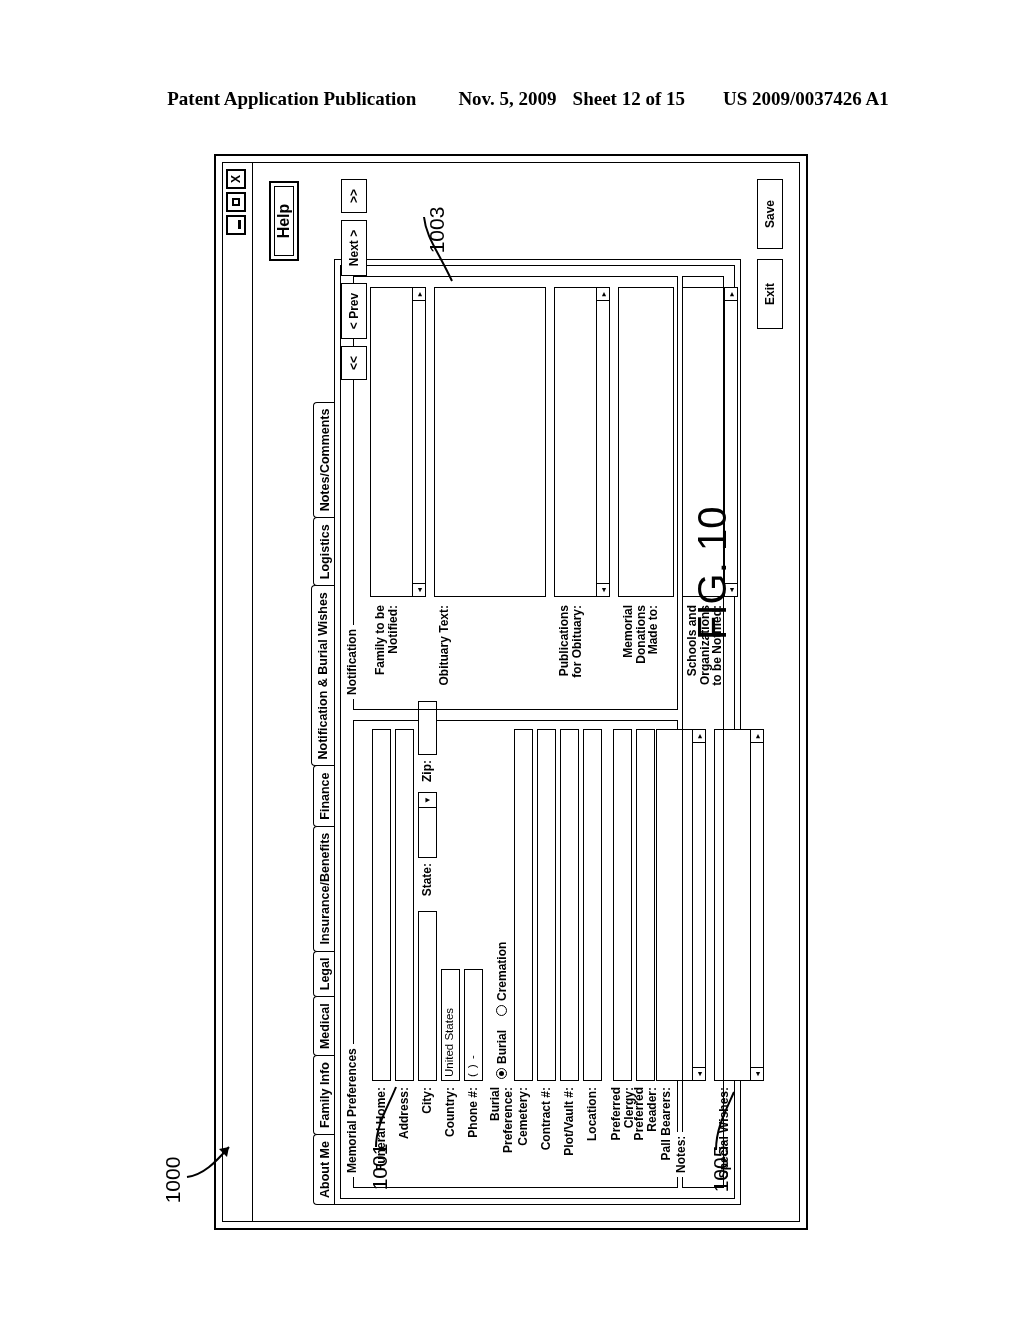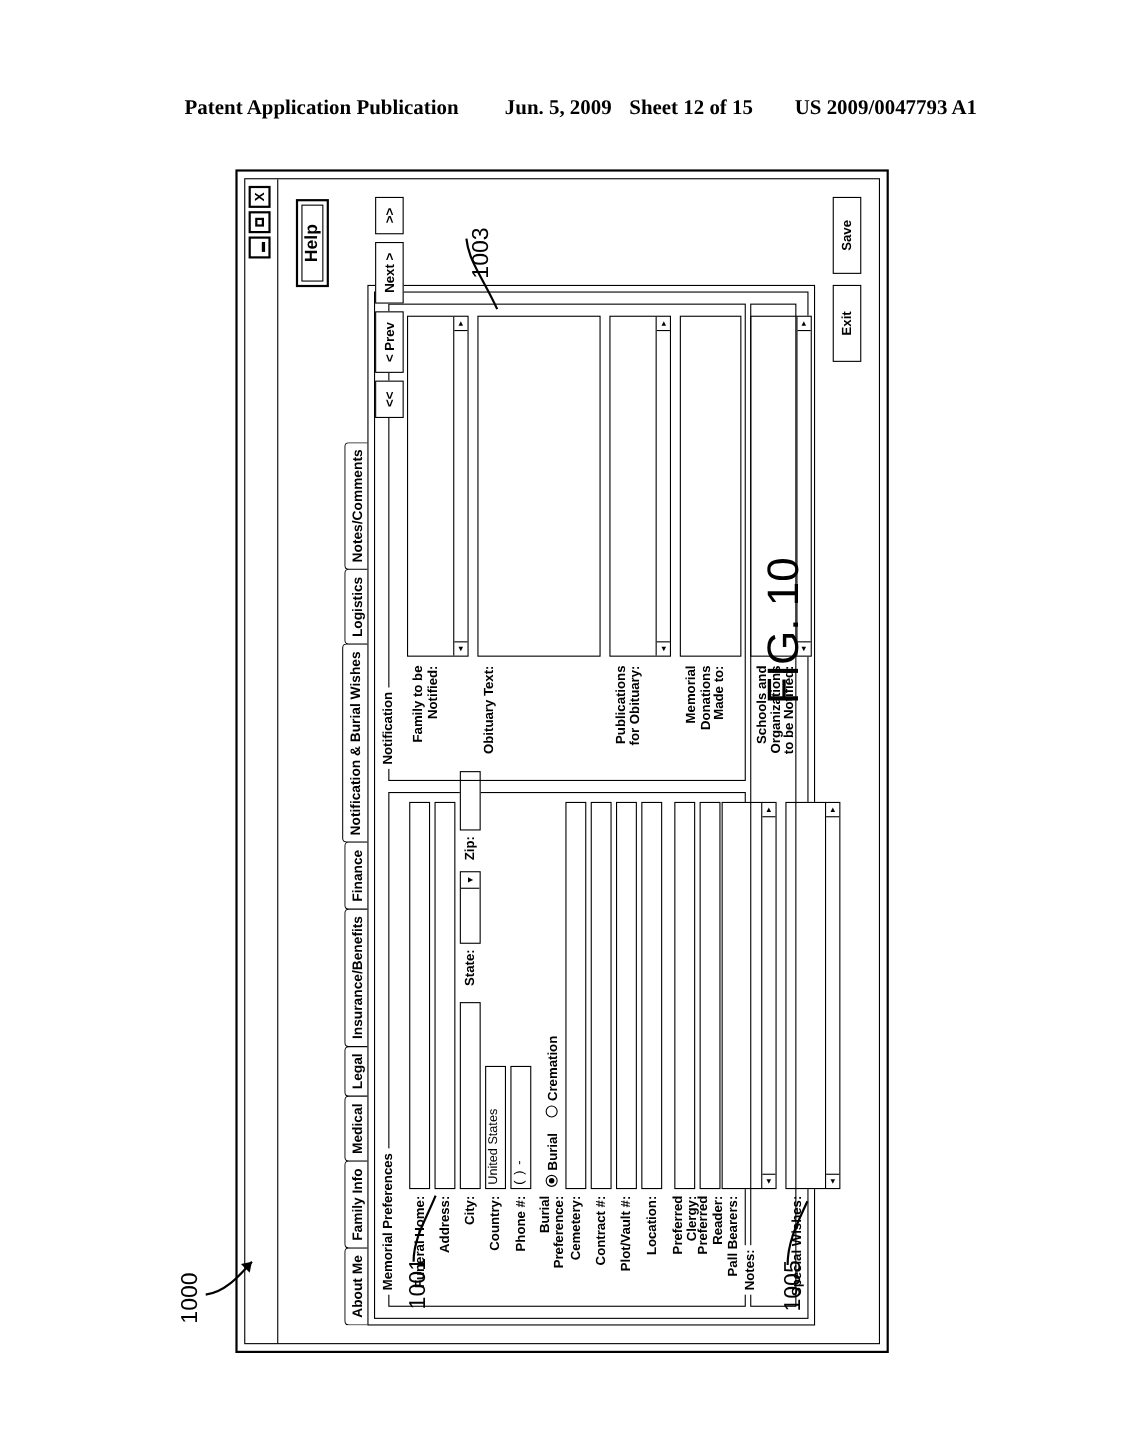--- a/index.html
+++ b/index.html
@@ -144,25 +144,25 @@
     transform:rotate(-90deg);white-space:nowrap;
   }
   .lead{position:absolute;}
 </style>
 </head>
 <body>
 
 <div class="pat-header">
   <span>Patent Application Publication</span>
   <span class="ph-gap1"></span>
-  <span>Jun. 5, 2009</span>
+  <span>Nov. 5, 2009</span>
   <span class="ph-gap2"></span>
   <span>Sheet 12 of 15</span>
   <span class="ph-gap3"></span>
-  <span>US 2009/0047793 A1</span>
+  <span>US 2009/0037426 A1</span>
 </div>
 
 <div id="rot-wrap">
 
   <div class="win">
     <div class="win-inner">
 
       <div class="titlebar">
         <div class="winbtns">
           <div class="wbtn">

